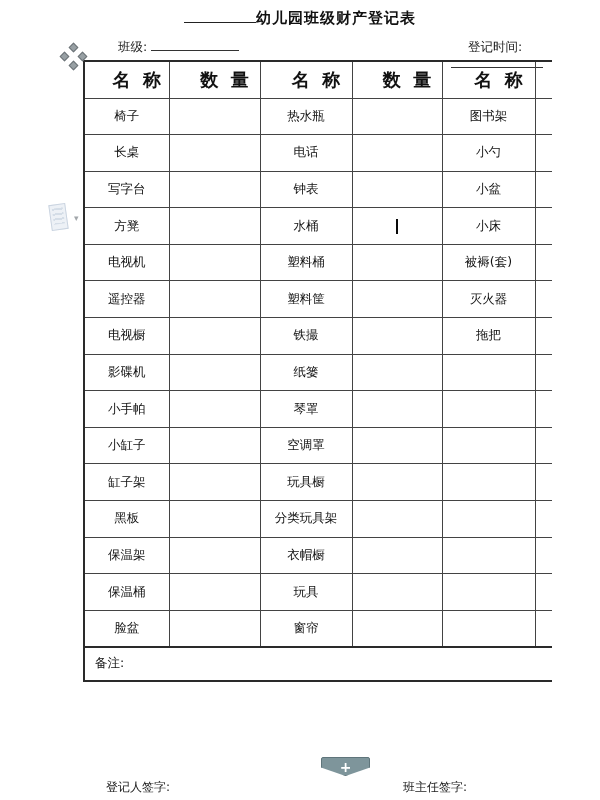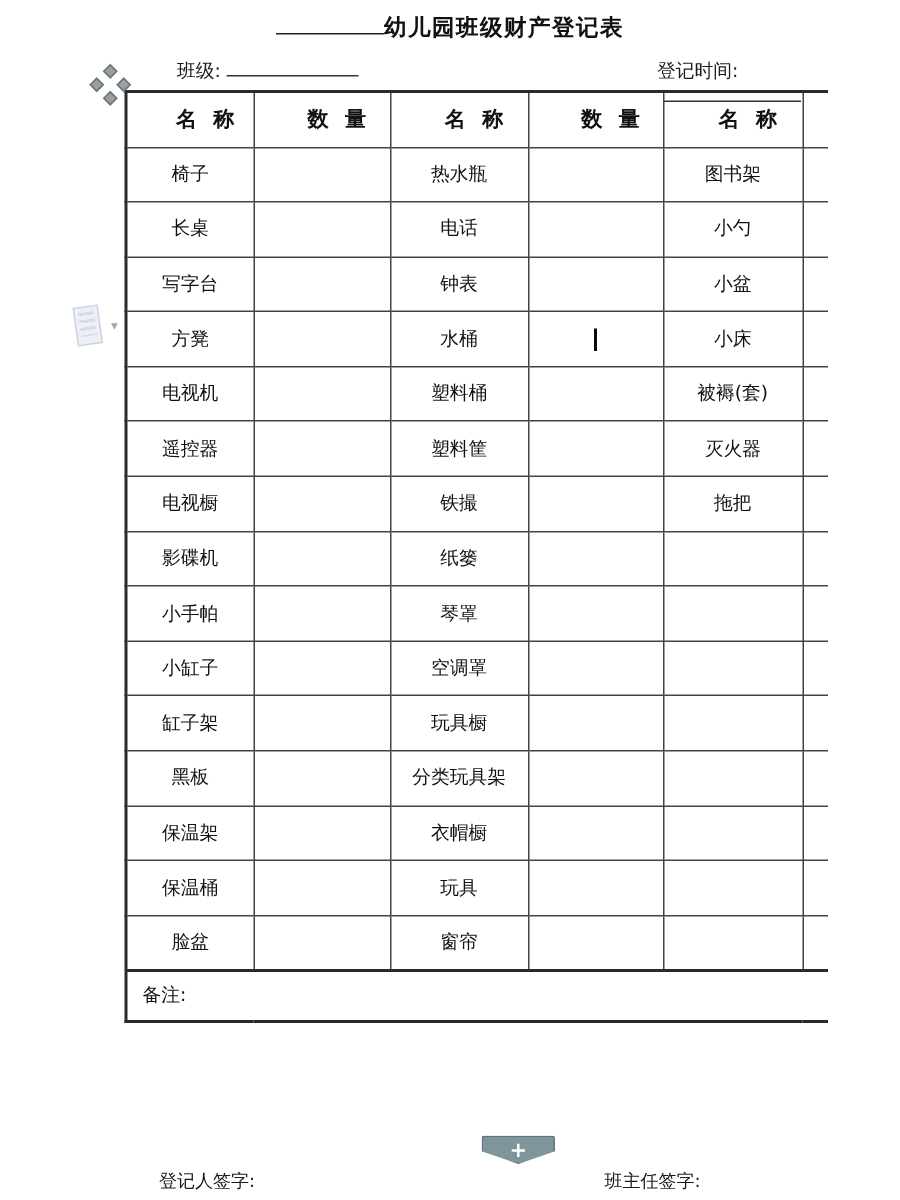--- a/index.html
+++ b/index.html
@@ -7,37 +7,37 @@
   .page {
     position:relative; width:504px; height:800px; margin:0 auto;
     background:#fff; font-family:"DejaVu Sans", sans-serif; color:#111;
     overflow:hidden;
   }
   
   .title-row { position:absolute; top:8px; left:0; width:100%; text-align:center; }
   .title-blank { display:inline-block; width:72px; height:15px; border-bottom:1.5px solid #222; vertical-align:baseline; }
   .doc-title { font-size:15px; font-weight:bold; letter-spacing:1px; }
   
-  .meta-label { position:absolute; top:39px; font-size:12.5px; color:#1a1a1a; }
+  .meta-label { position:absolute; top:39px; font-size:12.5px; color:#1a1a1a;text-align:center; }
   .class-label { left:70px; }
   .time-label { left:390px; }
   .meta-blank { display:inline-block; height:12px; border-bottom:1px solid #333; vertical-align:baseline; margin-left:4px; }
   .class-blank { width:88px; }
   .time-blank { width:92px; }
   
   .inv-table {
     position:absolute; top:60px; left:35px; width:542px;
     border-collapse:collapse; table-layout:fixed;
   }
   .inv-table th, .inv-table td {
     border:1px solid #434343; text-align:center; vertical-align:middle;
     font-size:12.5px; overflow:hidden; white-space:nowrap;
   }
   .inv-table { border:2px solid #2a2a2a; }
-  .inv-table th { height:37px; font-size:14px; font-weight:bold; word-spacing:6px;padding-left:20px; }
+  .inv-table th { height:37px; font-size:18px; font-weight:bold; word-spacing:6px;padding-left:20px; }
   .inv-table td { height:36.6px; }
   .remarks-cell {
     height:34px !important; text-align:left !important; vertical-align:middle;
     padding-left:10px; border-top:2px solid #2a2a2a !important; font-size:12.5px;
   }
   .caret { display:inline-block; width:2px; height:15px; background:#0a0a0a; vertical-align:middle; }
   
   .sig-label { position:absolute; top:779px; font-size:12px; color:#1a1a1a; }
   .registrar { left:58px; }
   .teacher { left:355px; }

